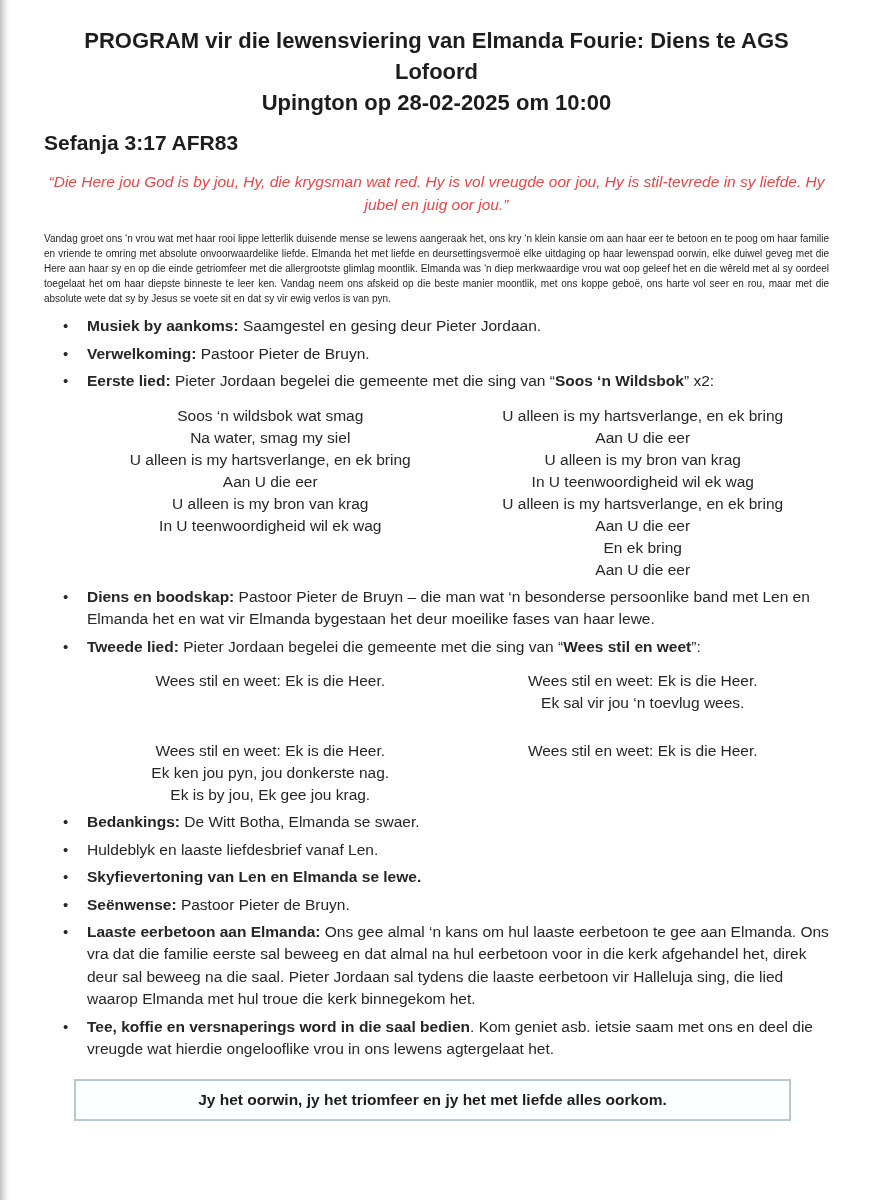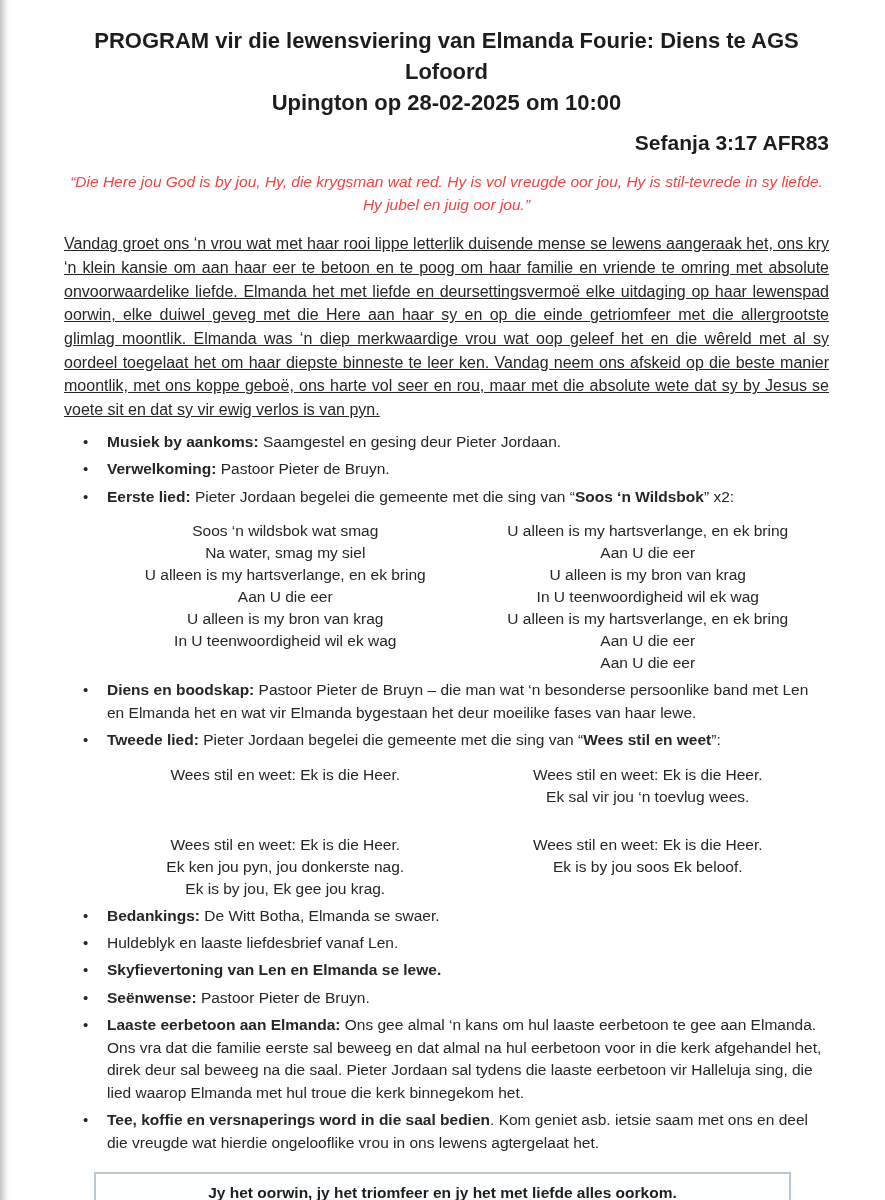--- a/index.html
+++ b/index.html
@@ -10,39 +10,38 @@
     color:#262626;
     position:relative;
     overflow:hidden;
   }
   .edge-left {
     position:absolute; left:0; top:0; width:9px; height:100%;
     background:linear-gradient(90deg,#c2c2c0 0%, #e9e9e7 55%, #ffffff 100%);
   }
   .page {
     position:absolute; inset:0;
-    padding:22px 56px 0 64px;
+    padding:22px 56px 0 44px;
     box-sizing:border-box;
   }
   h1 {
     font-size:22px; font-weight:700; text-align:center;
     line-height:1.4; margin:4px 12px 0; color:#1d1d1d;
   }
   h2 {
-    font-size:21px; font-weight:700; text-align:right;
+    font-size:21px; font-weight:700; text-align:left;
     margin:13px 0 16px; color:#1d1d1d;
   }
   .quote {
     font-style:italic; font-size:15.5px; text-align:center;
     line-height:1.45; margin:13px 2px 0; color:#ef4444;
   }
   .intro {
-    font-size:16px; text-align:justify; line-height:1.48;
+    font-size:10px; text-align:justify; line-height:1.48;
     margin:16px 0 0;
-    text-decoration:underline;
   }
   .program { margin:9px 0 0 16px; }
   .prog-item {
     display:flex; margin:5px 0; line-height:1.45; font-size:15.5px;
   }
   .bullet { flex:0 0 24px; padding-left:3px; font-size:15px; }
   .item-text { flex:1; }
   .bold { font-weight:700; }
   .lyrics-row {
     display:flex; margin:1px 0 3px 24px; font-size:15.5px;
@@ -97,20 +96,21 @@
           <div class="lyr-line">U alleen is my bron van krag</div>
           <div class="lyr-line">In U teenwoordigheid wil ek wag</div>
         </div>
         <div class="lyr-col">
           <div class="lyr-line">U alleen is my hartsverlange, en ek bring</div>
           <div class="lyr-line">Aan U die eer</div>
           <div class="lyr-line">U alleen is my bron van krag</div>
           <div class="lyr-line">In U teenwoordigheid wil ek wag</div>
           <div class="lyr-line">U alleen is my hartsverlange, en ek bring</div>
           <div class="lyr-line">Aan U die eer</div>
+          <div class="lyr-line">En ek bring</div>
           <div class="lyr-line">Aan U die eer</div>
         </div>
       </div>
       <div class="prog-item">
         <span class="bullet">•</span>
         <span class="item-text"><span class="bold">Diens en boodskap: </span><span>Pastoor Pieter de Bruyn – die man wat ‘n besonderse persoonlike band met Len en Elmanda het en wat vir Elmanda bygestaan het deur moeilike fases van haar lewe.</span></span>
       </div>
       <div class="prog-item">
         <span class="bullet">•</span>
         <span class="item-text"><span class="bold">Tweede lied: </span><span>Pieter Jordaan begelei die gemeente met die sing van “</span><span class="bold">Wees stil en weet</span><span>”:</span></span>
@@ -125,21 +125,20 @@
         </div>
       </div>
       <div class="lyrics-row gap">
         <div class="lyr-col">
           <div class="lyr-line">Wees stil en weet: Ek is die Heer.</div>
           <div class="lyr-line">Ek ken jou pyn, jou donkerste nag.</div>
           <div class="lyr-line">Ek is by jou, Ek gee jou krag.</div>
         </div>
         <div class="lyr-col">
           <div class="lyr-line">Wees stil en weet: Ek is die Heer.</div>
-          <div class="lyr-line">Ek is by jou soos Ek beloof.</div>
         </div>
       </div>
       <div class="prog-item">
         <span class="bullet">•</span>
         <span class="item-text"><span class="bold">Bedankings: </span><span>De Witt Botha, Elmanda se swaer.</span></span>
       </div>
       <div class="prog-item">
         <span class="bullet">•</span>
         <span class="item-text"><span>Huldeblyk en laaste liefdesbrief vanaf Len.</span></span>
       </div>

